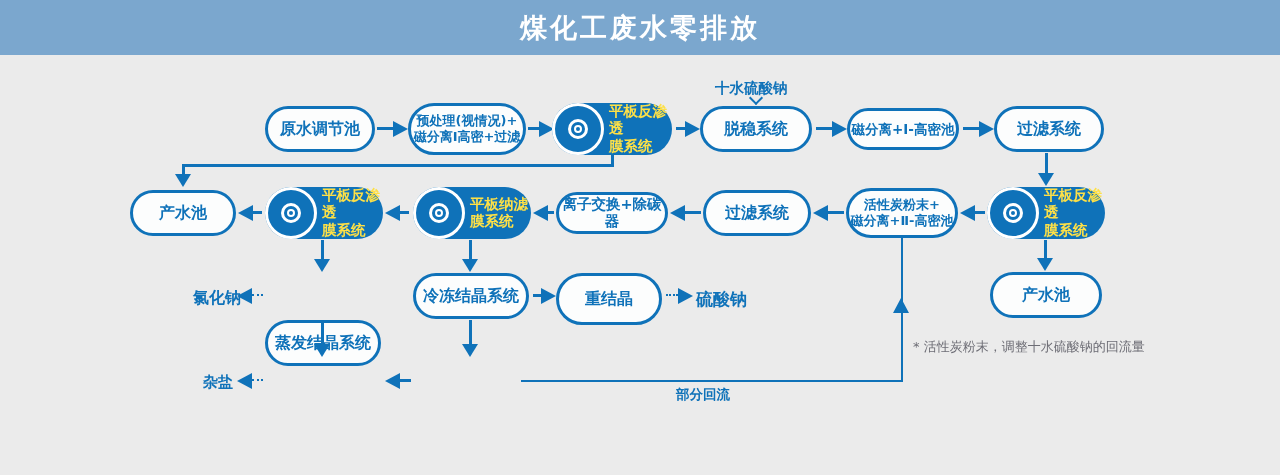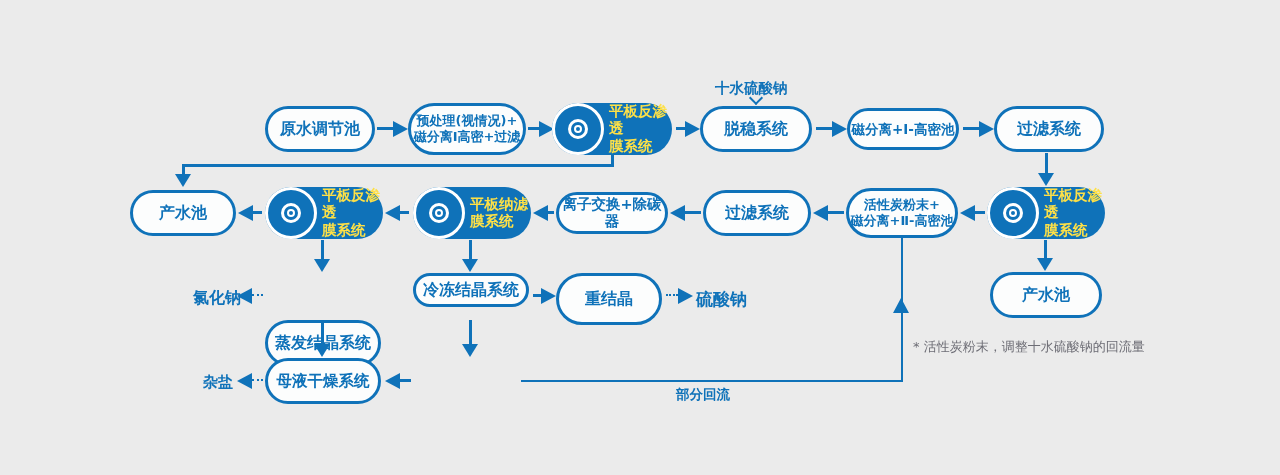--- a/index.html
+++ b/index.html
@@ -40,20 +40,23 @@
   .uphead{position:absolute;width:0;height:0;border-bottom:15px solid var(--blue);
     border-left:8.5px solid transparent;border-right:8.5px solid transparent;}
   .chev{position:absolute;width:8px;height:8px;border-right:2.5px solid var(--blue);
     border-bottom:2.5px solid var(--blue);transform:rotate(45deg);}
 </style>
 </head>
 <body>
 
 <div class="stage" style="background: rgb(235, 235, 235);">
 
+  <div class="header" style="background: rgb(123, 167, 206);">
+    <div class="title">煤化工废水零排放</div>
+  </div>
 
   <div class="node" style="left:265px;top:106px;width:110px;height:46px;font-size:16px;">
     <span>原水调节池</span>
   </div>
 
   <div class="har r" style="left:377px;top:127px;width:16px;"></div>
 
   <div class="node" style="left:408px;top:103px;width:118px;height:52px;font-size:13px;">
     <span class="stack">
       <span>预处理(视情况)+</span>
@@ -173,21 +176,21 @@
   <div class="var d" style="left:469px;top:240px;height:19px;"></div>
   <div class="var d" style="left:1044px;top:240px;height:18px;"></div>
 
   <div class="txt" style="left:193px;top:288px;font-size:16px;text-align:center;">氯化钠</div>
   <div class="har dot l" style="left:252px;top:294px;width:11px;"></div>
 
   <div class="node" style="left:265px;top:273px;width:116px;height:46px;font-size:16px;margin-top:47px;">
     <span>蒸发结晶系统</span>
   </div>
 
-  <div class="node" style="left:413px;top:273px;width:116px;height:34px;font-size:16px;justify-content:center;">
+  <div class="node" style="left:413px;top:273px;width:116px;height:46px;font-size:16px;justify-content:center;">
     <span>冷冻结晶系统</span>
   </div>
 
   <div class="har r" style="left:533px;top:294px;width:8px;"></div>
 
   <div class="node" style="left:556px;top:273px;width:106px;height:52px;font-size:16px;">
     <span>重结晶</span>
   </div>
 
   <div class="har dot r" style="left:666px;top:294px;width:12px;"></div>
@@ -196,23 +199,20 @@
   <div class="node" style="left:990px;top:272px;width:112px;height:46px;font-size:16px;">
     <span>产水池</span>
   </div>
 
   <div class="var d" style="left:321px;top:320px;height:24px;"></div>
   <div class="var d" style="left:469px;top:320px;height:24px;"></div>
 
   <div class="txt" style="left:203px;top:373px;font-size:15px;">杂盐</div>
   <div class="har dot l" style="left:252px;top:379px;width:11px;"></div>
 
-  <div class="node" style="left:265px;top:358px;width:116px;height:46px;font-size:15.5px;">
-    <span>母液干燥系统</span>
-  </div>
 
   <div class="har l" style="left:400px;top:379px;width:11px;"></div>
 
 
   <div class="ln" style="left:521px;top:380px;width:382px;height:2px;"></div>
   <div class="ln" style="left:901px;top:238px;width:2px;height:143px;"></div>
   <div class="uphead" style="left:893px;top:298px;"></div>
 
   <div class="txt" style="left:676px;top:386px;font-size:13.5px;">部分回流</div>
 

